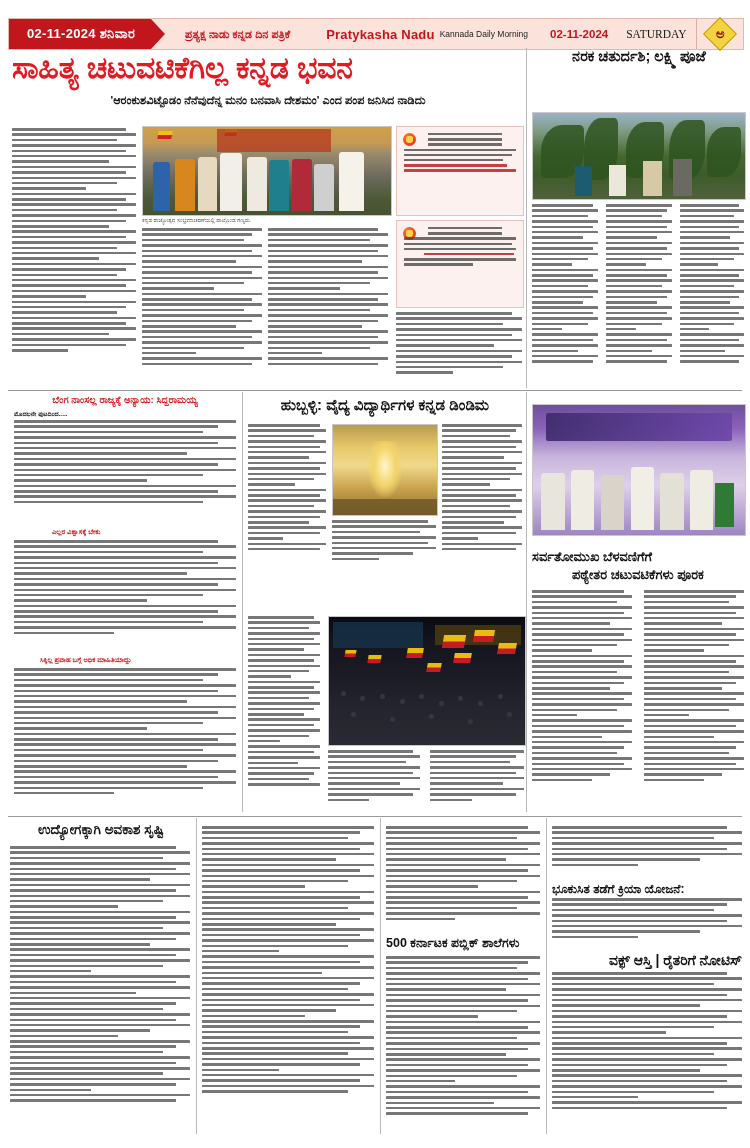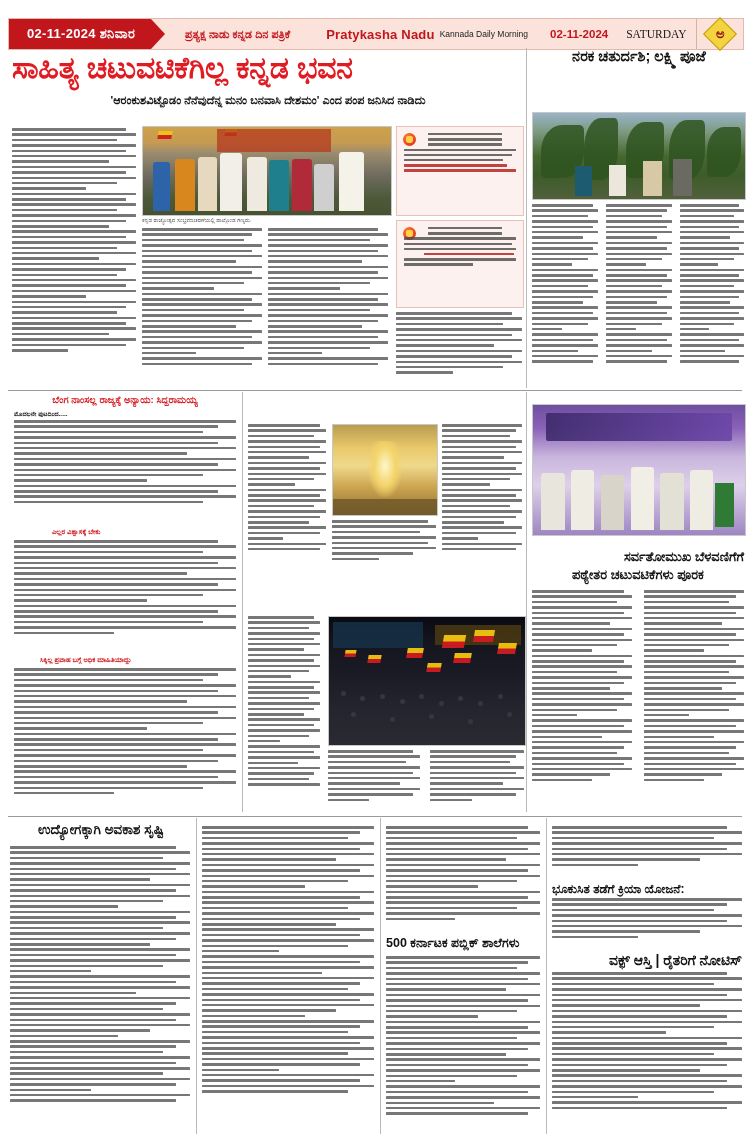--- a/index.html
+++ b/index.html
@@ -448,20 +448,21 @@
     <div class="ln s100"></div>
       <div class="ln s92"></div>
       <div class="ln s78"></div>
       <div class="ln s100"></div>
     <div class="ln s92"></div>
       <div class="ln s100"></div>
       <div class="ln s85"></div>
       <div class="ln s45"></div>
   </div>
 
+  <div class="sec-hl-blk" style="left:248px;top:396px;width:274px;font-size:15px;text-align:center;">ಹುಬ್ಬಳ್ಳಿ: ವೈದ್ಯ ವಿದ್ಯಾರ್ಥಿಗಳ ಕನ್ನಡ ಡಿಂಡಿಮ</div>
   <div class="photo ph-lamp" style="left:332px;top:424px;width:104px;height:90px;">
     <div class="glow"></div>
     <div style="position:absolute;left:0;bottom:0;width:100%;height:18%;background:#6d5627;opacity:.8;"></div>
   </div>
   <div class="txt tiny" style="left:248px;top:424px;width:78px;height:148px;">
     <div class="ln s92"></div>
       <div class="ln s100"></div>
       <div class="ln s85"></div>
       <div class="ln s100"></div>
     <div class="ln s92"></div>
@@ -610,21 +611,21 @@
   <div class="photo ph-stage" style="left:532px;top:404px;width:212px;height:130px;">
     <div class="banner"></div>
     <div style="position:absolute;left:4%;bottom:4%;width:11%;height:44%;background:#e8e5dc;border-radius:3px 3px 0 0;"></div>
     <div style="position:absolute;left:18%;bottom:4%;width:11%;height:46%;background:#efece3;border-radius:3px 3px 0 0;"></div>
     <div style="position:absolute;left:32%;bottom:4%;width:11%;height:42%;background:#d8d4ca;border-radius:3px 3px 0 0;"></div>
     <div style="position:absolute;left:46%;bottom:4%;width:11%;height:48%;background:#f1eee5;border-radius:3px 3px 0 0;"></div>
     <div style="position:absolute;left:60%;bottom:4%;width:11%;height:44%;background:#e3e0d6;border-radius:3px 3px 0 0;"></div>
     <div style="position:absolute;left:74%;bottom:4%;width:11%;height:46%;background:#efece3;border-radius:3px 3px 0 0;"></div>
     <div style="position:absolute;left:86%;bottom:6%;width:9%;height:34%;background:#2f7a35;"></div>
   </div>
-  <div class="sec-hl-blk" style="left:532px;top:548px;width:212px;font-size:13px;text-align:right;line-height:1.35;">ಸರ್ವತೋಮುಖ ಬೆಳವಣಿಗೆಗೆ</div>
+  <div class="sec-hl-blk" style="left:532px;top:548px;width:212px;font-size:13px;text-align:left;line-height:1.35;">ಸರ್ವತೋಮುಖ ಬೆಳವಣಿಗೆಗೆ</div>
   <div class="sec-hl-blk" style="left:532px;top:566px;width:212px;font-size:13px;text-align:center;line-height:1.35;">ಪಠ್ಯೇತರ ಚಟುವಟಿಕೆಗಳು ಪೂರಕ</div>
   <div class="txt tiny" style="left:532px;top:590px;width:100px;height:222px;">
     <div class="ln s92"></div>
       <div class="ln s100"></div>
       <div class="ln s85"></div>
       <div class="ln s100"></div>
     <div class="ln s92"></div>
       <div class="ln s100"></div>
       <div class="ln s78"></div>
       <div class="ln s100"></div>

